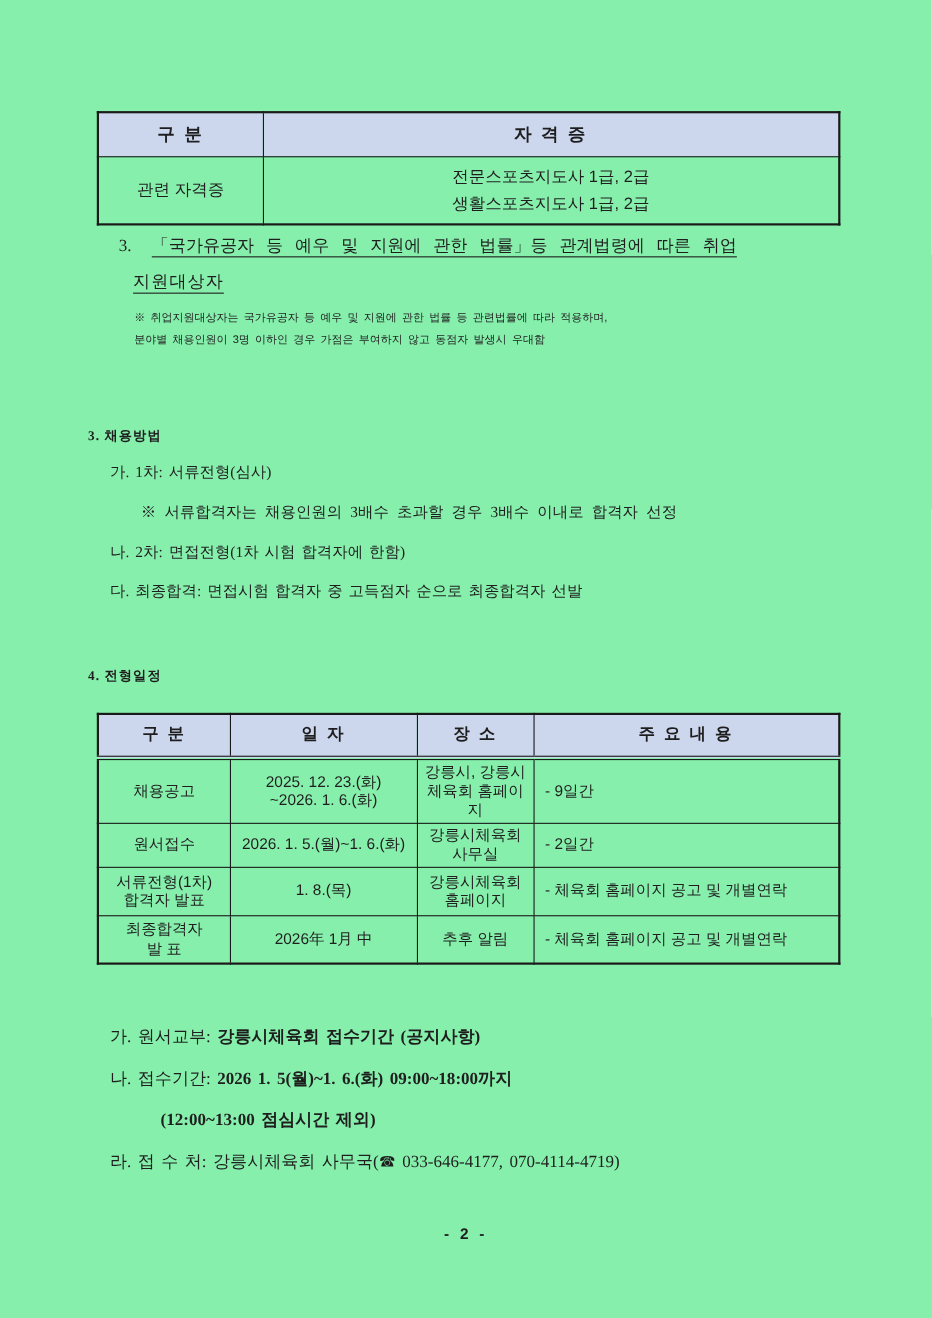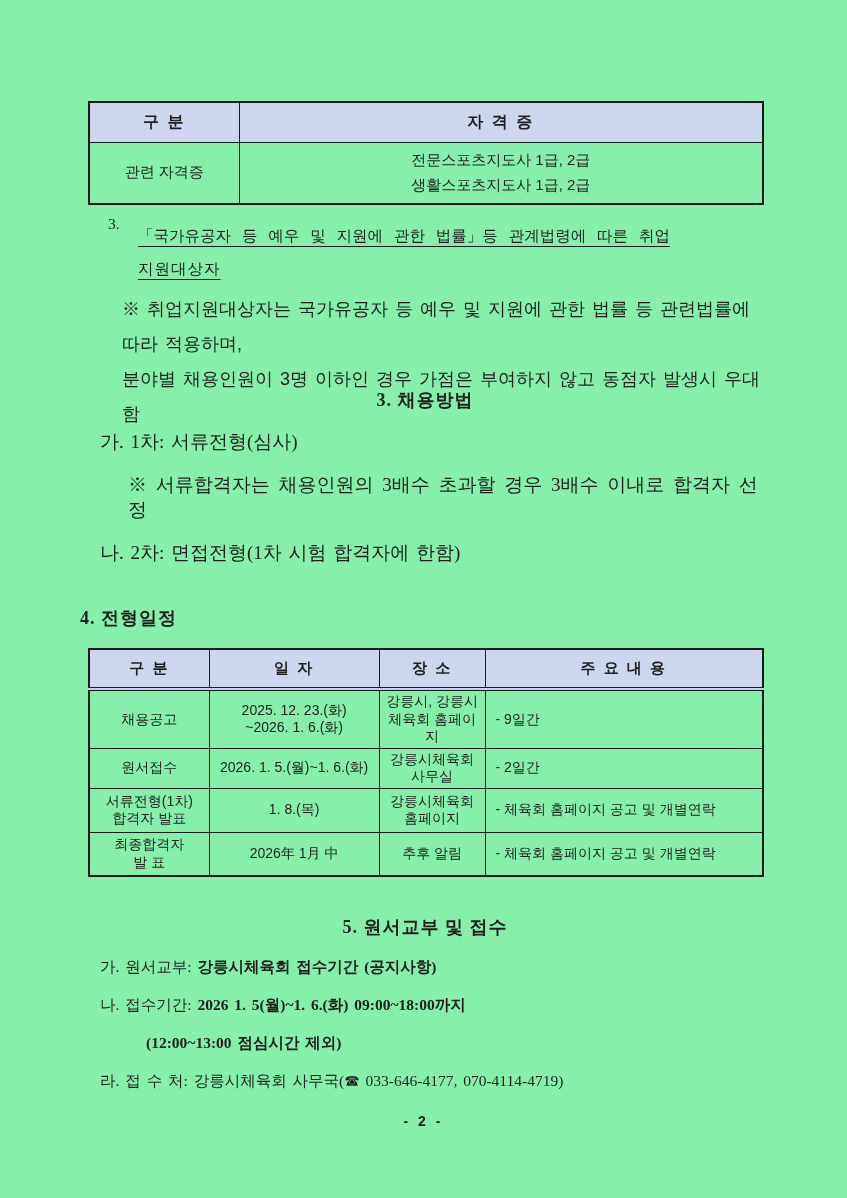--- a/index.html
+++ b/index.html
@@ -32,31 +32,31 @@
     height:40px;font-size:16px;font-weight:bold;letter-spacing:2px;
   }
   .t1 .c1{width:150px;}
   .t1 td{height:62px;font-size:15px;}
   .t1 td .line{margin:6px 0;}
   
   .item3{position:absolute;left:108px;top:216px;width:660px;font-size:15.5px;line-height:1.0;}
   .item3 .row{display:flex;}
   .item3 .num{width:30px;flex:none;}
   .item3 .u{text-decoration:underline;text-underline-offset:5px;}
-  .item3 .l1{word-spacing:7px;display:inline-block;margin-top:12px;}
-  .item3 .l2{display:inline-block;margin-left:30px;margin-top:17px;letter-spacing:1px;}
+  .item3 .l1{word-spacing:7px;display:inline-block;}
+  .item3 .l2{display:inline-block;margin-left:13px;margin-top:17px;letter-spacing:1px;}
   .item3 .note{
     font-family:"Liberation Sans", sans-serif;
-    font-size:18px;margin-top:16px;margin-left:14px;line-height:1.95;
+    font-size:10px;margin-top:16px;margin-left:14px;line-height:1.95;
     word-spacing:2px;
   }
   
-  .sec-title{font-size:18px;font-weight:bold;letter-spacing:1px;text-align:center;}
+  .sec-title{font-size:12px;font-weight:bold;letter-spacing:1px;}
   .sec3{position:absolute;left:80px;top:388px;width:690px;}
-  .sec3 .items{margin-top:16px;font-size:19px;}
+  .sec3 .items{margin-top:16px;font-size:14px;}
   .sec3 .it{margin-left:20px;margin-top:17px;line-height:1.35;word-spacing:2px;}
   .sec3 .it.note{margin-left:48px;word-spacing:4px;}
   .sec4-title{position:absolute;left:80px;top:606px;}
   
   .t2{
     position:absolute;left:88px;top:648px;width:676px;
     border-collapse:collapse;
     font-family:"Liberation Sans", sans-serif;
     table-layout:fixed;
     font-size:14px;
@@ -117,20 +117,21 @@
       <div>분야별 채용인원이 3명 이하인 경우 가점은 부여하지 않고 동점자 발생시 우대함</div>
     </div>
   </div>
 
   <div class="sec3">
     <div class="sec-title">3. 채용방법</div>
     <div class="items">
       <div class="it">가. 1차: 서류전형(심사)</div>
       <div class="it note">※ 서류합격자는 채용인원의 3배수 초과할 경우 3배수 이내로 합격자 선정</div>
       <div class="it">나. 2차: 면접전형(1차 시험 합격자에 한함)</div>
+      <div class="it">다. 최종합격: 면접시험 합격자 중 고득점자 순으로 최종합격자 선발</div>
     </div>
   </div>
 
   <div class="sec-title sec4-title">4. 전형일정</div>
 
   <table class="t2">
     <tbody>
       <tr>
         <th class="w1">구 분</th>
         <th class="w2">일  자</th>
@@ -164,21 +165,20 @@
         <td class="pre">최종합격자
 발  표</td>
         <td class="pre">2026年 1月 中</td>
         <td class="pre">추후 알림</td>
         <td class="left">- 체육회 홈페이지 공고 및 개별연락</td>
       </tr>
     </tbody>
   </table>
 
   <div class="sec5">
-    <div class="sec-title">5. 원서교부 및 접수</div>
     <div class="it">
       <span>가. 원서교부: </span><b>강릉시체육회 접수기간 (공지사항)</b>
     </div>
     <div class="it">
       <span>나. 접수기간: </span><b>2026 1. 5(월)~1. 6.(화) 09:00~18:00까지</b>
     </div>
     <div class="it indent">
       <b>(12:00~13:00 점심시간 제외)</b>
     </div>
     <div class="it">라. 접 수 처: 강릉시체육회 사무국(☎ 033-646-4177, 070-4114-4719)</div>

